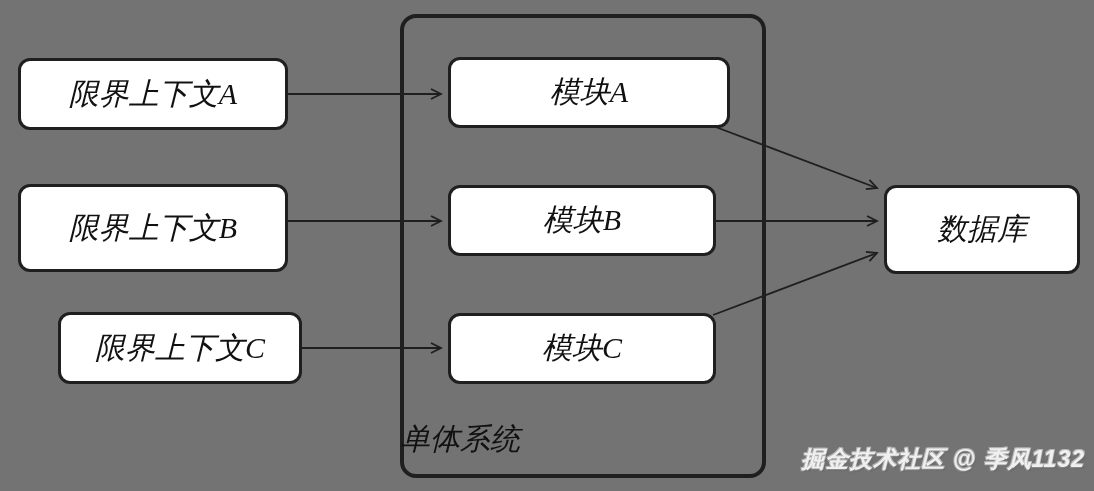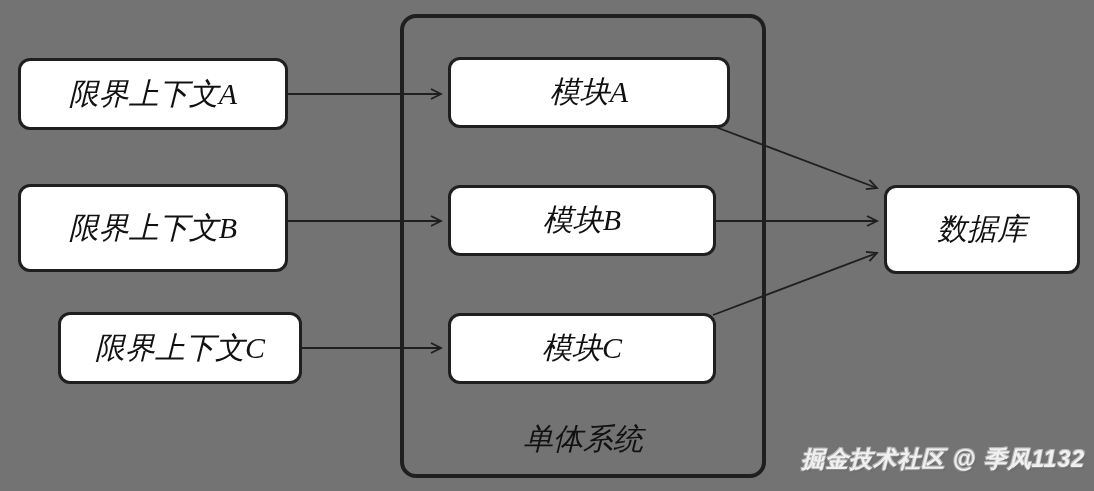--- a/index.html
+++ b/index.html
@@ -37,21 +37,21 @@
     left: 400px; top: 14px;
     width: 366px; height: 464px;
     border: 4px solid #1f1f1f;
     border-radius: 16px;
     background: transparent;
   }
   .monolith-label {
     position: absolute;
     left: 400px; top: 419px;
     width: 366px;
-    text-align: center;
+    text-align: left;
     font-size: 30px;
     color: #111111;
   }
   .bc-a { left: 18px;  top: 58px;  width: 270px; height: 72px; }
   .bc-b { left: 18px;  top: 184px; width: 270px; height: 88px; }
   .bc-c { left: 18px;  top: 312px; width: 244px; height: 72px; margin-left: 40px; }
   .mod-a { left: 448px; top: 57px;  width: 282px; height: 71px; }
   .mod-b { left: 448px; top: 185px; width: 268px; height: 71px; }
   .mod-c { left: 448px; top: 313px; width: 268px; height: 71px; }
   .db    { left: 884px; top: 185px; width: 196px; height: 89px; }

